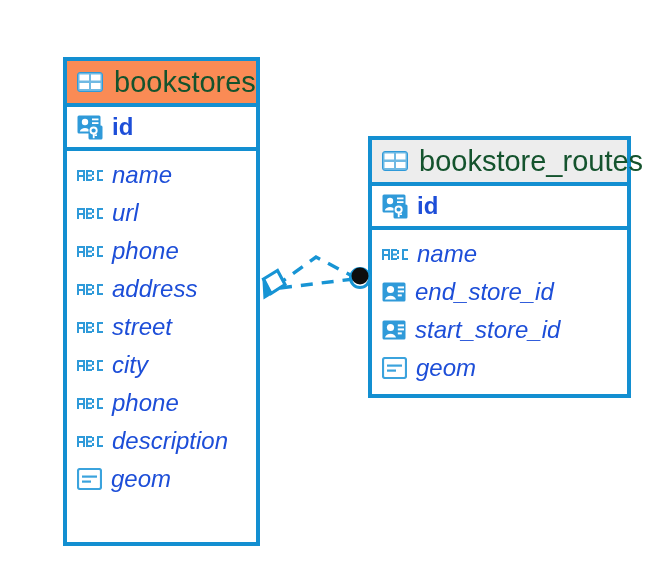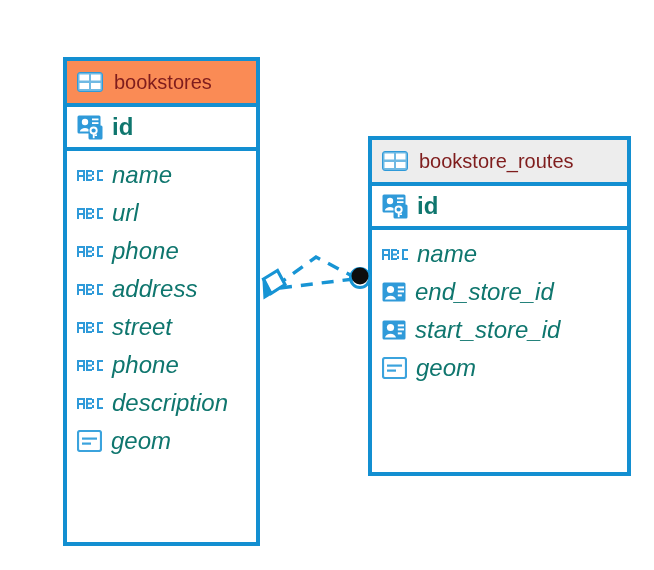--- a/index.html
+++ b/index.html
@@ -21,21 +21,21 @@
   .entity-header{
     display:flex;align-items:center;
     height:46px;
     padding:0 10px;
     box-sizing:border-box;
     border-bottom:4px solid #138fd1;
   }
   .entity-header.accent{background:#fa8b55;}
   .entity-header.plain{background:#ededed;}
   .entity-title{
-    font-size:20px;color:#7f1d1d;
+    font-size:29px;color:#14532d;
     margin-left:11px;
     white-space:nowrap;
     line-height:1;
   }
 
   .pk-row{
     display:flex;align-items:center;
     height:44px;
     padding:0 10px;
     box-sizing:border-box;
@@ -46,21 +46,21 @@
 
   .field-list{padding:5px 0 6px 0;}
   .field-row{
     display:flex;align-items:center;
     height:38px;
     padding:0 10px;
     box-sizing:border-box;
     font-style:italic;
   }
   .field-label{
-    font-size:24px;color:#0f766e;
+    font-size:24px;color:#1d4ed8;
     margin-left:9px;
     white-space:nowrap;
     line-height:1;
   }
 
   
   .icon{flex:0 0 auto;display:block;}
   .ico-table{width:26px;height:20px;}
   .ico-key{width:26px;height:26px;}
   .ico-abc{width:26px;height:15px;}
@@ -218,20 +218,42 @@
                 <rect x="11" y="11" width="4" height="2"></rect>
               <rect x="20" y="2" width="2" height="11"></rect>
                 <rect x="22" y="2" width="4" height="2"></rect>
               <rect x="22" y="11" width="4" height="2"></rect>
             </g>
           </svg>
         </span>
         <span class="field-label">street</span>
       </div>
 
+      <div class="field-row">
+        <span class="icon ico-abc">
+          <svg viewBox="0 0 26 15" width="26" height="15" aria-hidden="true">
+            <g fill="#2f9ad9">
+              <rect x="0" y="2" width="2" height="11"></rect>
+                <rect x="6" y="2" width="2" height="11"></rect>
+              <rect x="2" y="2" width="4" height="2"></rect>
+                <rect x="2" y="7" width="4" height="2"></rect>
+              <rect x="9" y="2" width="2" height="11"></rect>
+                <rect x="15" y="3" width="2" height="4"></rect>
+              <rect x="15" y="9" width="2" height="3"></rect>
+                <rect x="11" y="2" width="4" height="2"></rect>
+              <rect x="11" y="6.5" width="4" height="2"></rect>
+                <rect x="11" y="11" width="4" height="2"></rect>
+              <rect x="20" y="2" width="2" height="11"></rect>
+                <rect x="22" y="2" width="4" height="2"></rect>
+              <rect x="22" y="11" width="4" height="2"></rect>
+            </g>
+          </svg>
+        </span>
+        <span class="field-label">city</span>
+      </div>
 
       <div class="field-row">
         <span class="icon ico-abc">
           <svg viewBox="0 0 26 15" width="26" height="15" aria-hidden="true">
             <g fill="#2f9ad9">
               <rect x="0" y="2" width="2" height="11"></rect>
                 <rect x="6" y="2" width="2" height="11"></rect>
               <rect x="2" y="2" width="4" height="2"></rect>
                 <rect x="2" y="7" width="4" height="2"></rect>
               <rect x="9" y="2" width="2" height="11"></rect>
@@ -280,21 +302,21 @@
             <rect x="5" y="7.5" width="15" height="2.2" fill="#3ba3dd"></rect>
             <rect x="5" y="12.5" width="9" height="2.2" fill="#3ba3dd"></rect>
           </svg>
         </span>
         <span class="field-label">geom</span>
       </div>
 
     </div>
   </div>
 
-  <div class="entity" id="entity-bookstore-routes" style="left:368px;top:136px;width:263px;height:340px;">
+  <div class="entity" id="entity-bookstore-routes" style="left:368px;top:136px;width:263px;height:262px;">
 
     <div class="entity-header plain">
       <span class="icon ico-table">
         <svg viewBox="0 0 26 20" width="26" height="20" aria-hidden="true">
           <rect x="0.5" y="0.5" width="25" height="19" rx="2.5" fill="#6fb9e3" stroke="#2f9ad9" stroke-width="1"></rect>
           <rect x="2.5" y="2.5" width="9.5" height="6" fill="#ffffff"></rect>
           <rect x="14" y="2.5" width="9.5" height="6" fill="#ffffff"></rect>
           <rect x="2.5" y="11" width="9.5" height="6" fill="#ffffff"></rect>
           <rect x="14" y="11" width="9.5" height="6" fill="#ffffff"></rect>
         </svg>

